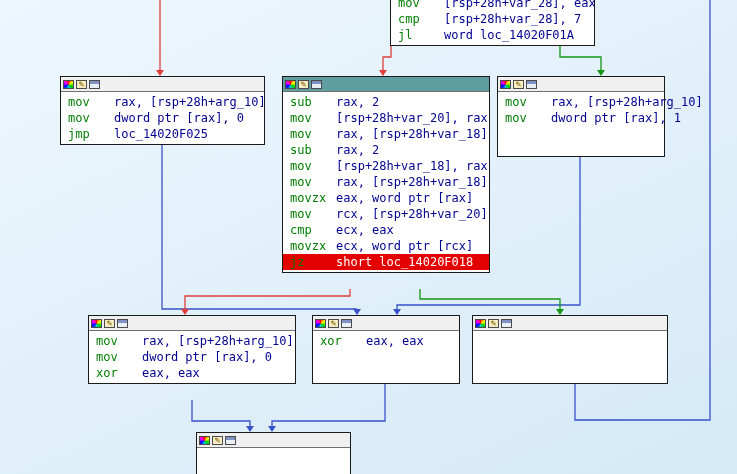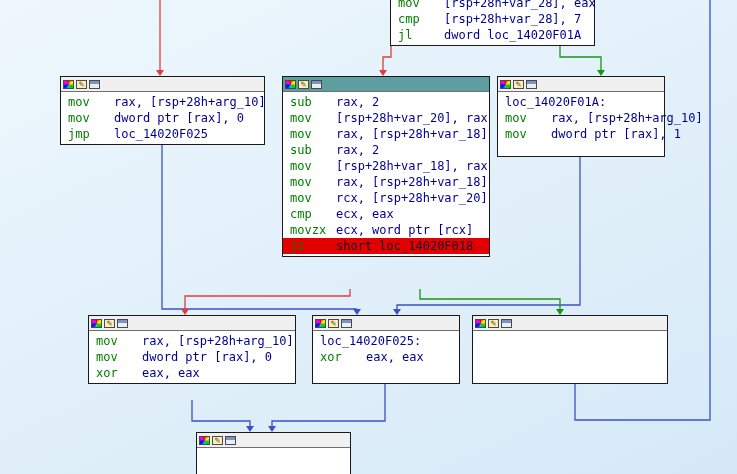--- a/index.html
+++ b/index.html
@@ -40,21 +40,21 @@
   .nicon.palette { background:conic-gradient(#f00,#ff0,#0c0,#0cc,#00f,#f0f,#f00); }
   .nicon.pencil  { background:#f8edc0; color:#6e5200; }
   .nicon.frame   { background:linear-gradient(#7e92c4 0 3px, #e9eff6 3px); }
 
   .node-body { padding:2px 0; }
   .line { height:16px; line-height:16px; padding-left:7px; white-space:nowrap; }
   .line .m   { display:inline-block; width:46px; color:var(--mnemonic-color,#007d00); }
   .line .o   { color:var(--operand-color,#000090); }
   .line .lbl { color:var(--label-color,#000090); }
   .line.hl   { background:var(--highlight-bg,#e20000); }
-  .line.hl .o { color:#0f172a; }
+  .line.hl .o { color:#ffffff; }
 
   
   #node-top     { left:390px; top:-8px;  width:205px; }
   #node-left    { left:60px;  top:76px;  width:205px; }
   #node-middle  { left:282px; top:76px;  width:208px; }
   #node-right   { left:497px; top:76px;  width:168px; }
   #node-right   .node-body { min-height:64px; }
   #node-bleft   { left:88px;  top:315px; width:208px; }
   #node-bmid    { left:312px; top:315px; width:148px; }
   #node-bmid    .node-body { min-height:52px; }
@@ -93,21 +93,21 @@
   <polyline class="edge blue" points="385,384 385,421 272,421 272,426"></polyline>
   <polygon class="arrow blue" points="268,426 276,426 272,432"></polygon>
 
   <polyline class="edge blue" points="575,384 575,420 710,420 710,0"></polyline>
 </svg>
 
 <div class="node" id="node-top">
   <div class="node-body">
       <div class="line"><span class="m">mov</span><span class="o">[rsp+28h+var_28], eax</span></div>
       <div class="line"><span class="m">cmp</span><span class="o">[rsp+28h+var_28], 7</span></div>
-      <div class="line"><span class="m">jl</span><span class="o">dword loc_14020F01A</span></div>
+      <div class="line"><span class="m">jl</span><span class="o">word loc_14020F01A</span></div>
     </div>
 </div>
 
 <div class="node" id="node-left">
   <div class="node-title">
       <span class="nicon palette"></span>
       <span class="nicon pencil">✎</span>
       <span class="nicon frame"></span>
     </div>
   <div class="node-body">
@@ -123,35 +123,35 @@
       <span class="nicon pencil">✎</span>
       <span class="nicon frame"></span>
     </div>
   <div class="node-body">
       <div class="line"><span class="m">sub</span><span class="o">rax, 2</span></div>
       <div class="line"><span class="m">mov</span><span class="o">[rsp+28h+var_20], rax</span></div>
       <div class="line"><span class="m">mov</span><span class="o">rax, [rsp+28h+var_18]</span></div>
       <div class="line"><span class="m">sub</span><span class="o">rax, 2</span></div>
       <div class="line"><span class="m">mov</span><span class="o">[rsp+28h+var_18], rax</span></div>
       <div class="line"><span class="m">mov</span><span class="o">rax, [rsp+28h+var_18]</span></div>
+      <div class="line"><span class="m">movzx</span><span class="o">eax, word ptr [rax]</span></div>
       <div class="line"><span class="m">mov</span><span class="o">rcx, [rsp+28h+var_20]</span></div>
       <div class="line"><span class="m">cmp</span><span class="o">ecx, eax</span></div>
       <div class="line"><span class="m">movzx</span><span class="o">ecx, word ptr [rcx]</span></div>
       <div class="line hl"><span class="m">jz</span><span class="o">short loc_14020F018</span></div>
     </div>
 </div>
 
 <div class="node" id="node-right">
   <div class="node-title">
       <span class="nicon palette"></span>
       <span class="nicon pencil">✎</span>
       <span class="nicon frame"></span>
     </div>
   <div class="node-body">
-      <div class="line"><span class="lbl">loc_14020F01A:</span></div>
       <div class="line"><span class="m">mov</span><span class="o">rax, [rsp+28h+arg_10]</span></div>
       <div class="line"><span class="m">mov</span><span class="o">dword ptr [rax], 1</span></div>
     </div>
 </div>
 
 <div class="node" id="node-bleft">
   <div class="node-title">
       <span class="nicon palette"></span>
       <span class="nicon pencil">✎</span>
       <span class="nicon frame"></span>
@@ -163,21 +163,20 @@
     </div>
 </div>
 
 <div class="node" id="node-bmid">
   <div class="node-title">
       <span class="nicon palette"></span>
       <span class="nicon pencil">✎</span>
       <span class="nicon frame"></span>
     </div>
   <div class="node-body">
-      <div class="line"><span class="lbl">loc_14020F025:</span></div>
       <div class="line"><span class="m">xor</span><span class="o">eax, eax</span></div>
     </div>
 </div>
 
 <div class="node" id="node-bright">
   <div class="node-title">
       <span class="nicon palette"></span>
       <span class="nicon pencil">✎</span>
       <span class="nicon frame"></span>
     </div>

